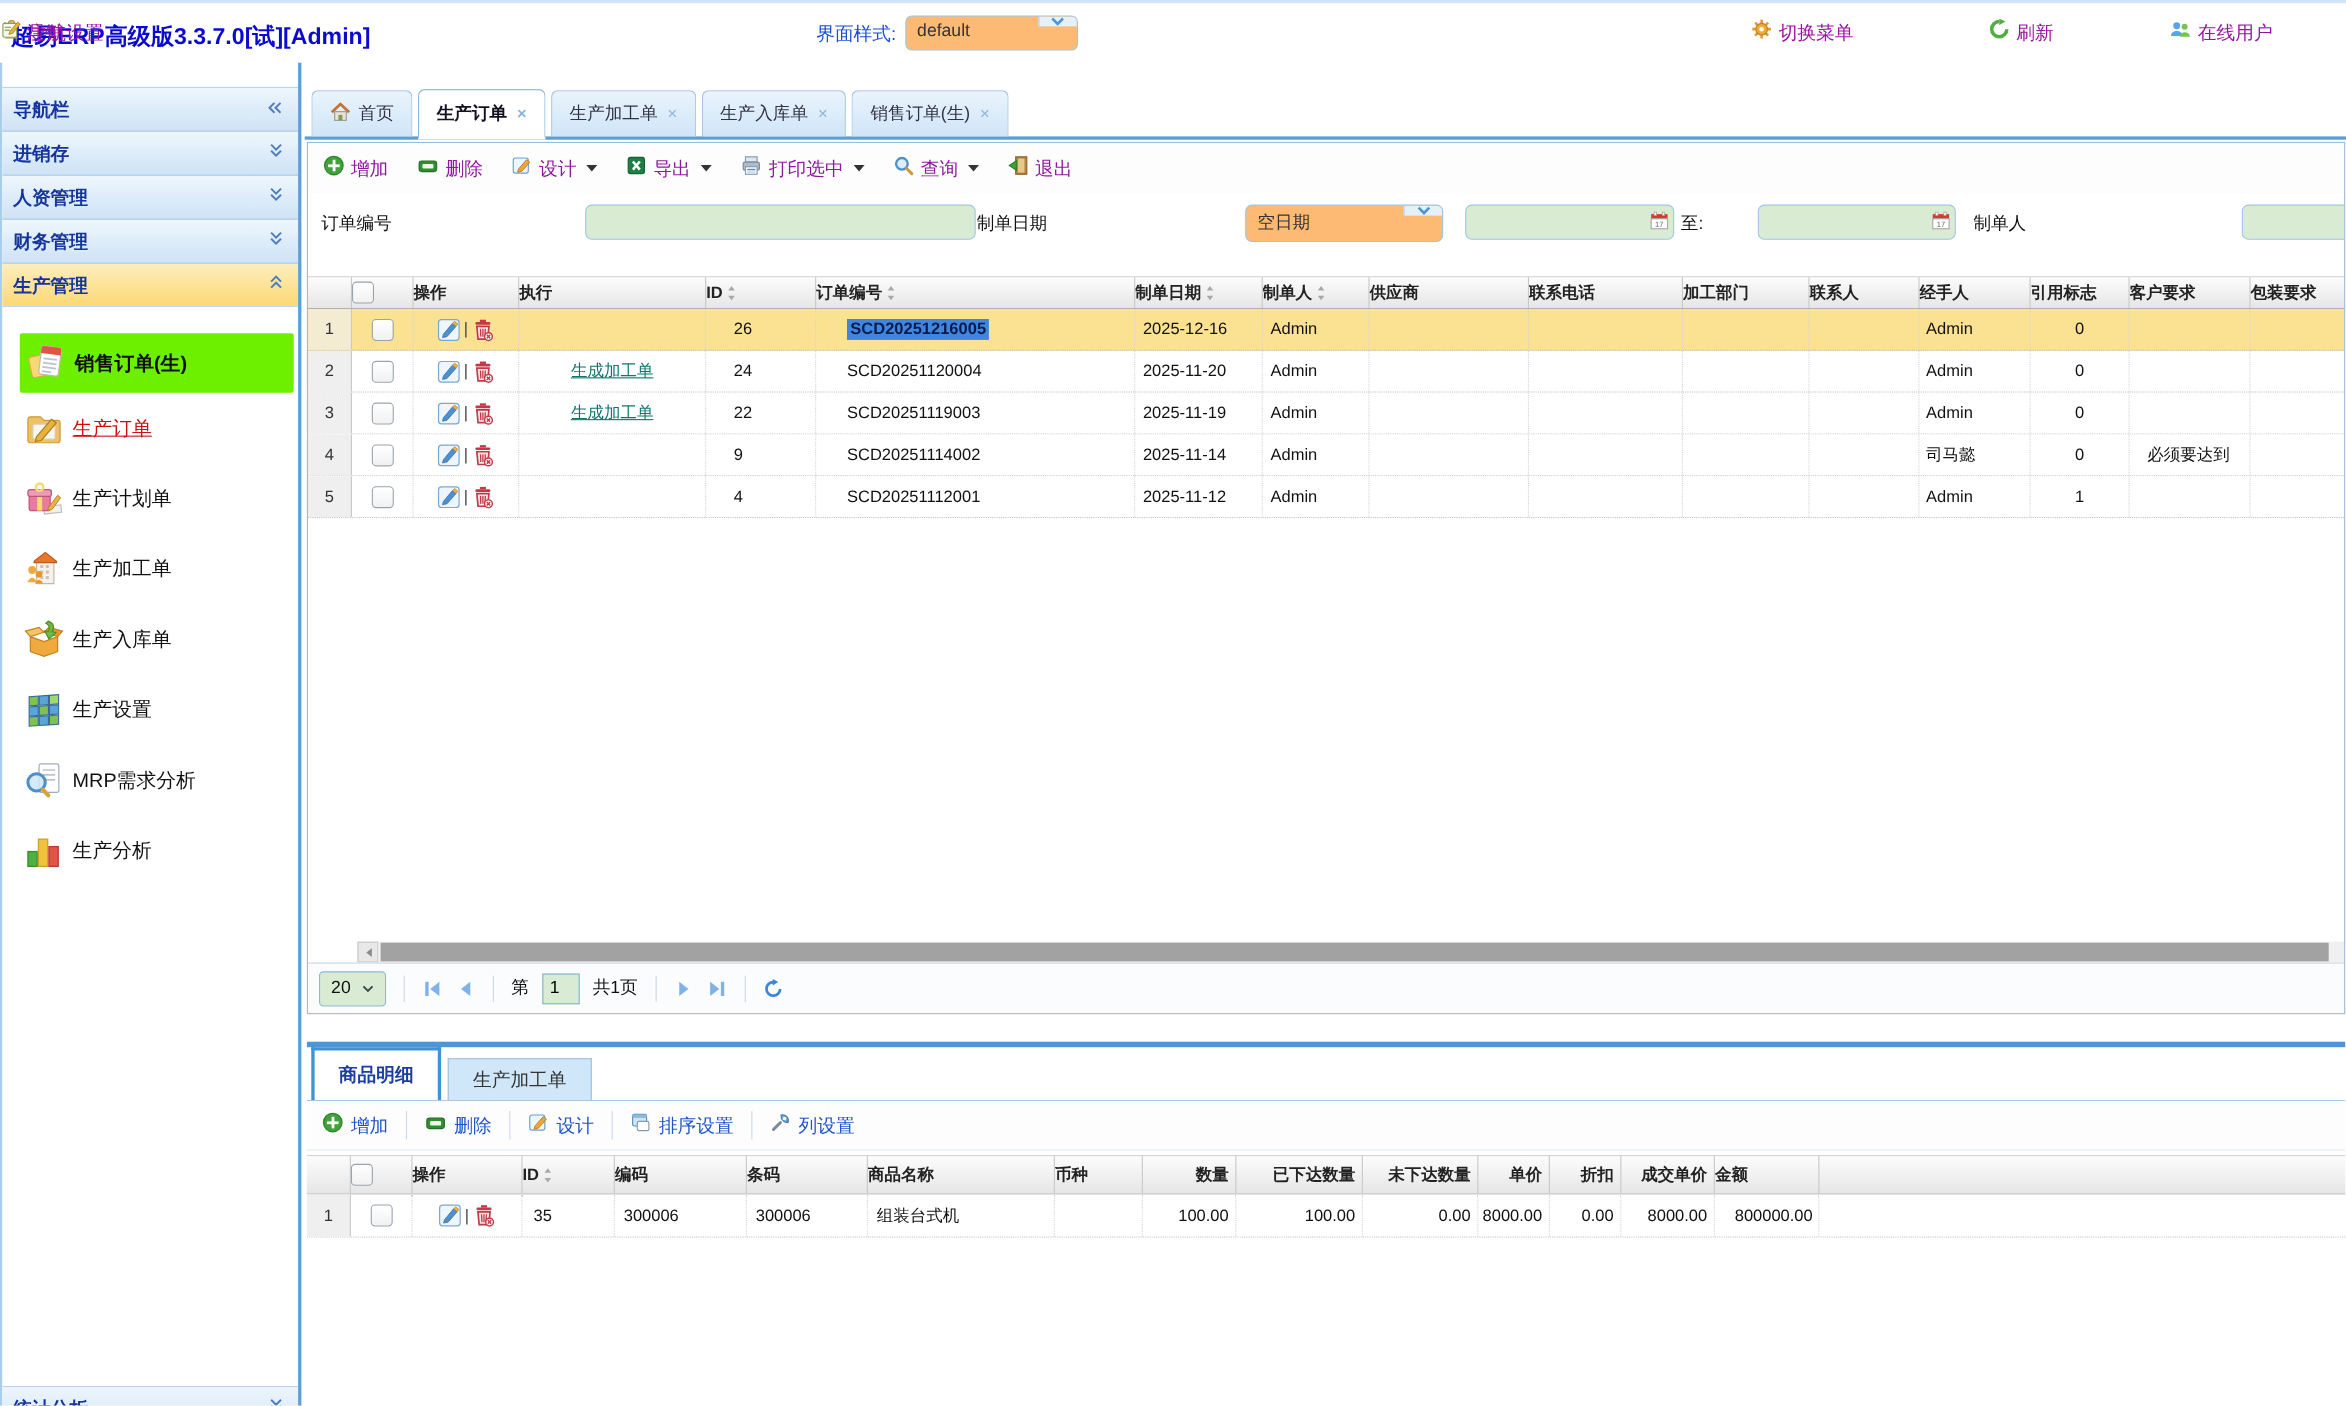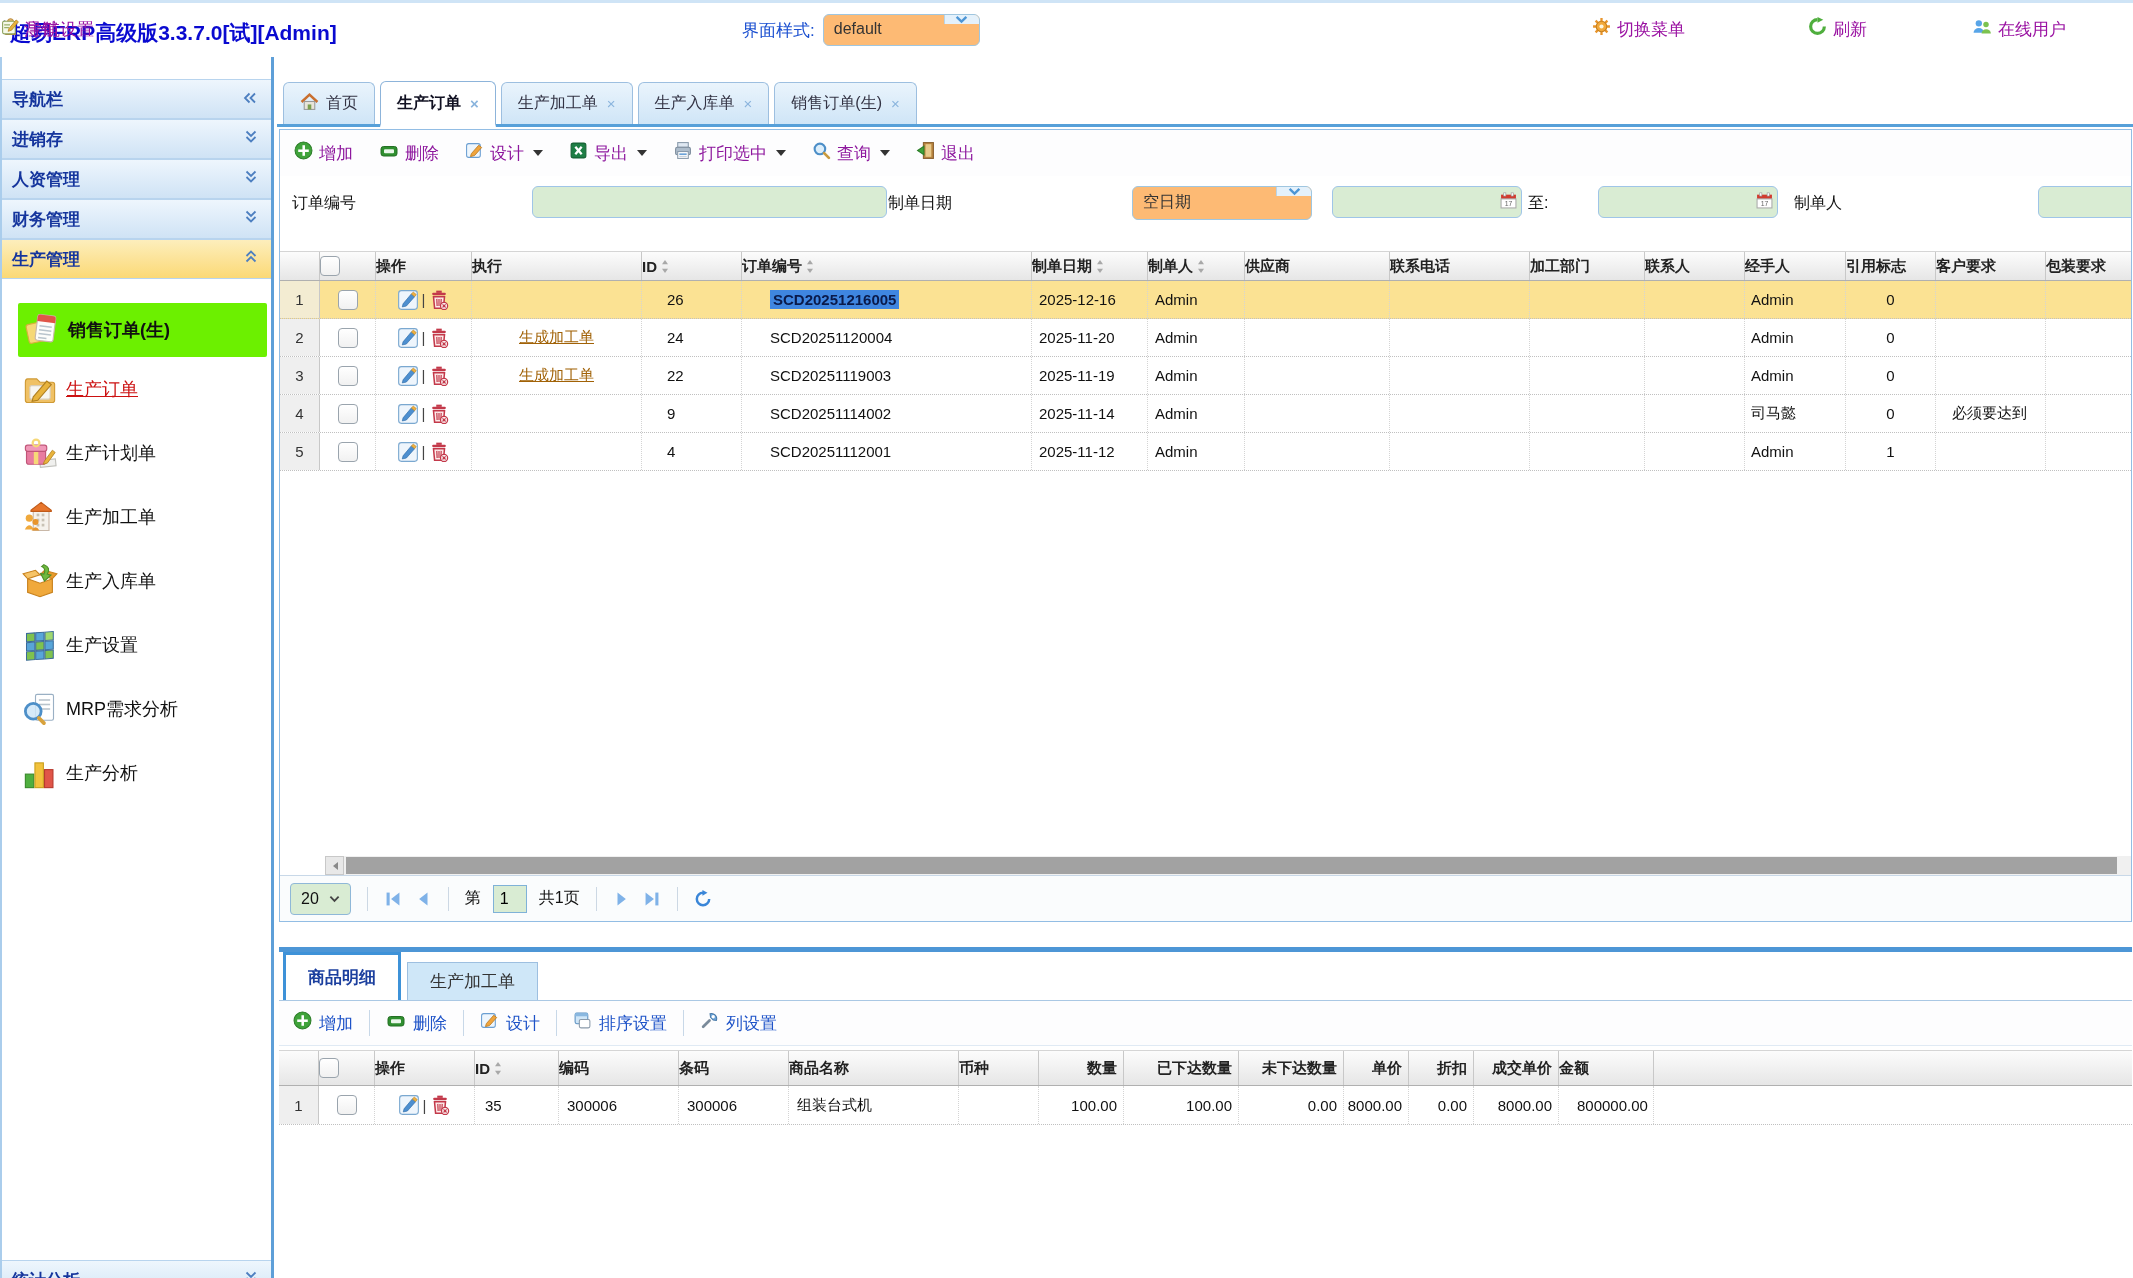--- a/index.html
+++ b/index.html
@@ -65,21 +65,21 @@
   .bcell{box-sizing:border-box;display:flex;align-items:center;border-right:1px dotted #d4d4d4;
          font-size:15px;color:#111;white-space:nowrap;overflow:hidden;flex:0 0 auto;}
   .bcell.rn{background:#efefef;border-right:1px solid #c8c8c8;justify-content:center;color:#333;}
   .trow.sel .bcell.rn{background:#f3ecd2;}
   .bcell.center{justify-content:center;}
   .bcell.right{justify-content:flex-end;padding-right:6px;}
   .hcell.right{justify-content:flex-end;padding-right:6px;}
   .cb{width:18px;height:18px;border:1px solid #9aa4ad;border-radius:4px;background:linear-gradient(#fff,#f1f1f1);display:inline-block;cursor:pointer;}
   .opsep{color:#444;margin:0 3px;}
   .opic{width:22px;height:22px;display:inline-flex;cursor:pointer;}
-  .execlink{color:#a16207;text-decoration:underline;cursor:pointer;}
+  .execlink{color:#0f766e;text-decoration:underline;cursor:pointer;}
   .ordsel{background:#3f86e0;color:#0a1a4a;font-weight:bold;padding:1px 3px;}
   .sorticon{display:inline-flex;flex-direction:column;line-height:0;}
   
   .hscroll{position:absolute;left:0;right:0;bottom:46px;height:19px;}
   .hs-btn{position:absolute;left:45px;top:0;width:19px;height:19px;background:#e8e8e8;border:1px solid #c8c8c8;box-sizing:border-box;
           display:flex;align-items:center;justify-content:center;cursor:pointer;}
   .hs-track{position:absolute;left:64px;right:0;top:0;height:19px;background:#f0f0f0;}
   .hs-thumb{position:absolute;left:2px;right:14px;top:1px;height:17px;background:#a2a2a2;cursor:pointer;}
   .pager{position:absolute;left:0;right:0;bottom:0;height:45px;background:#fafcfd;border-top:1px solid #c8d8e8;
          display:flex;align-items:center;gap:12px;padding-left:10px;font-size:16px;color:#111;}

